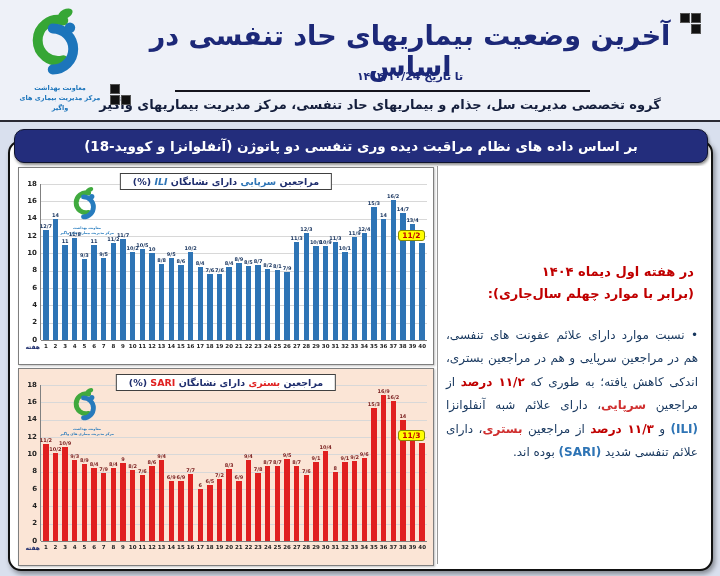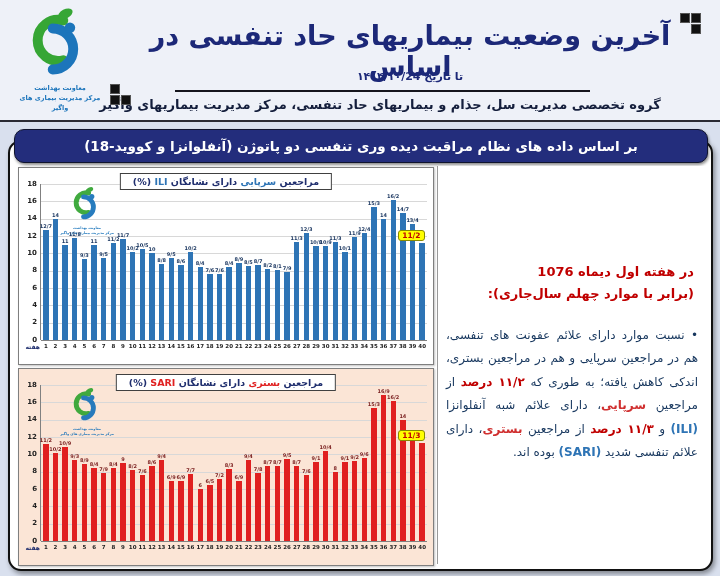--- a/index.html
+++ b/index.html
@@ -110,21 +110,21 @@
   </div>
 </div>
 
 <div class="abs banner">
   <span>بر اساس داده های نظام مراقبت دیده وری تنفسی دو پاتوژن (آنفلوانزا و کووید-18)</span>
 </div>
 
 <div class="abs container"></div>
 
 <div class="abs chart-panel" id="chart0" style="top: 167px; background: rgb(255, 255, 255);">
-  <div class="chart-title-box"><span style="color: rgb(31, 46, 110);">مراجعین </span><span style="color: rgb(46, 116, 181);">سرپایی</span><span style="color: rgb(31, 46, 110);"> دارای نشانگان </span><span style="color: rgb(46, 116, 181);">ILI</span><span style="color: rgb(31, 46, 110);"> (%)</span></div>
+  <div class="chart-title-box"><span style="color: rgb(31, 46, 110);">مراجعین </span><span style="color: rgb(46, 116, 181);">سرپایی</span><span style="color: rgb(31, 46, 110);"> دارای نشانگان </span><span style="color: rgb(46, 116, 181); font-style: italic;">ILI</span><span style="color: rgb(31, 46, 110);"> (%)</span></div>
   <div class="watermark">
     <svg width="40" height="36" viewBox="0 0 110 112">
         <use href="#logo-sym"></use>
       </svg>
     <div class="logo-caption">معاونت بهداشت</div>
     <div class="logo-caption">مرکز مدیریت بیماری های واگیر</div>
   </div>
   <div class="x-word">هفته</div>
 <div class="gridline" style="top: 16px; left: 22px; width: 386px; background: rgb(216, 216, 216);"></div>
     <div class="ytick" style="top: 11.5px;">18</div>
@@ -416,16 +416,16 @@
     <div class="xlab" style="left: 376.875px;">38</div>
     <div class="bar" style="left: 390.825px; top: 68px; width: 5.4px; height: 104px; background: rgb(224, 32, 32);"></div>
     <div class="bar-label" style="left: 382.525px; top: 61px; color: rgb(122, 31, 31);">12</div>
     <div class="xlab" style="left: 386.525px;">39</div>
     <div class="bar" style="left: 400.475px; top: 74.0667px; width: 5.4px; height: 97.9333px; background: rgb(224, 32, 32);"></div>
     <div class="hl" style="top: 61.0667px; left: 379.175px;">11/3</div>
     <div class="xlab" style="left: 396.175px;">40</div>
   </div>
 
 <div class="abs side-panel">
-  <div class="side-head" style="top:98px;">در هفته اول دیماه 1076</div>
+  <div class="side-head" style="top:98px;">در هفته اول دیماه ۱۴۰۴</div>
   <div class="side-head" style="top:120px;">(برابر با موارد چهلم سال‌جاری):</div>
   <div class="side-para" id="side-para"><span class="seg-normal">• نسبت موارد دارای علائم عفونت های تنفسی، هم در مراجعین سرپایی و هم در مراجعین بستری، اندکی کاهش یافته؛ به طوری که </span><span class="seg-red-bold">۱۱/۲ درصد</span><span class="seg-normal"> از مراجعین </span><span class="seg-red">سرپایی</span><span class="seg-normal">، دارای علائم شبه آنفلوانزا </span><span class="seg-blue-latin" dir="ltr">(ILI)</span><span class="seg-normal"> و </span><span class="seg-red-bold">۱۱/۳ درصد</span><span class="seg-normal"> از مراجعین </span><span class="seg-red">بستری</span><span class="seg-normal">، دارای علائم تنفسی شدید </span><span class="seg-blue-latin" dir="ltr">(SARI)</span><span class="seg-normal"> بوده اند.</span></div>
 </div>
 
 </body></html>

